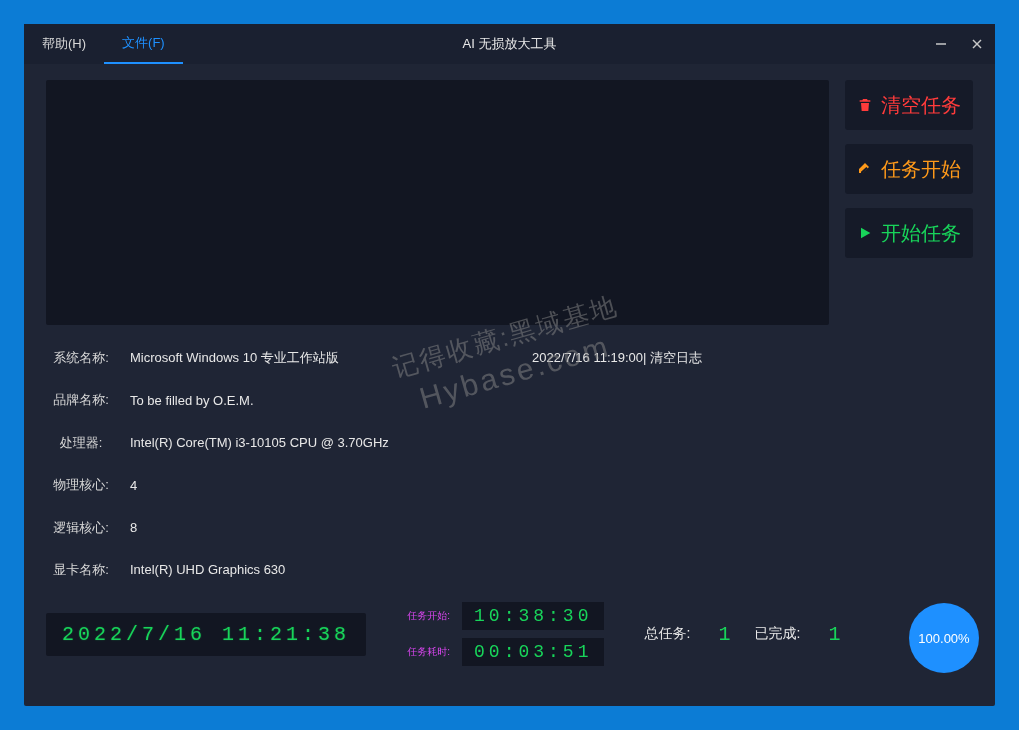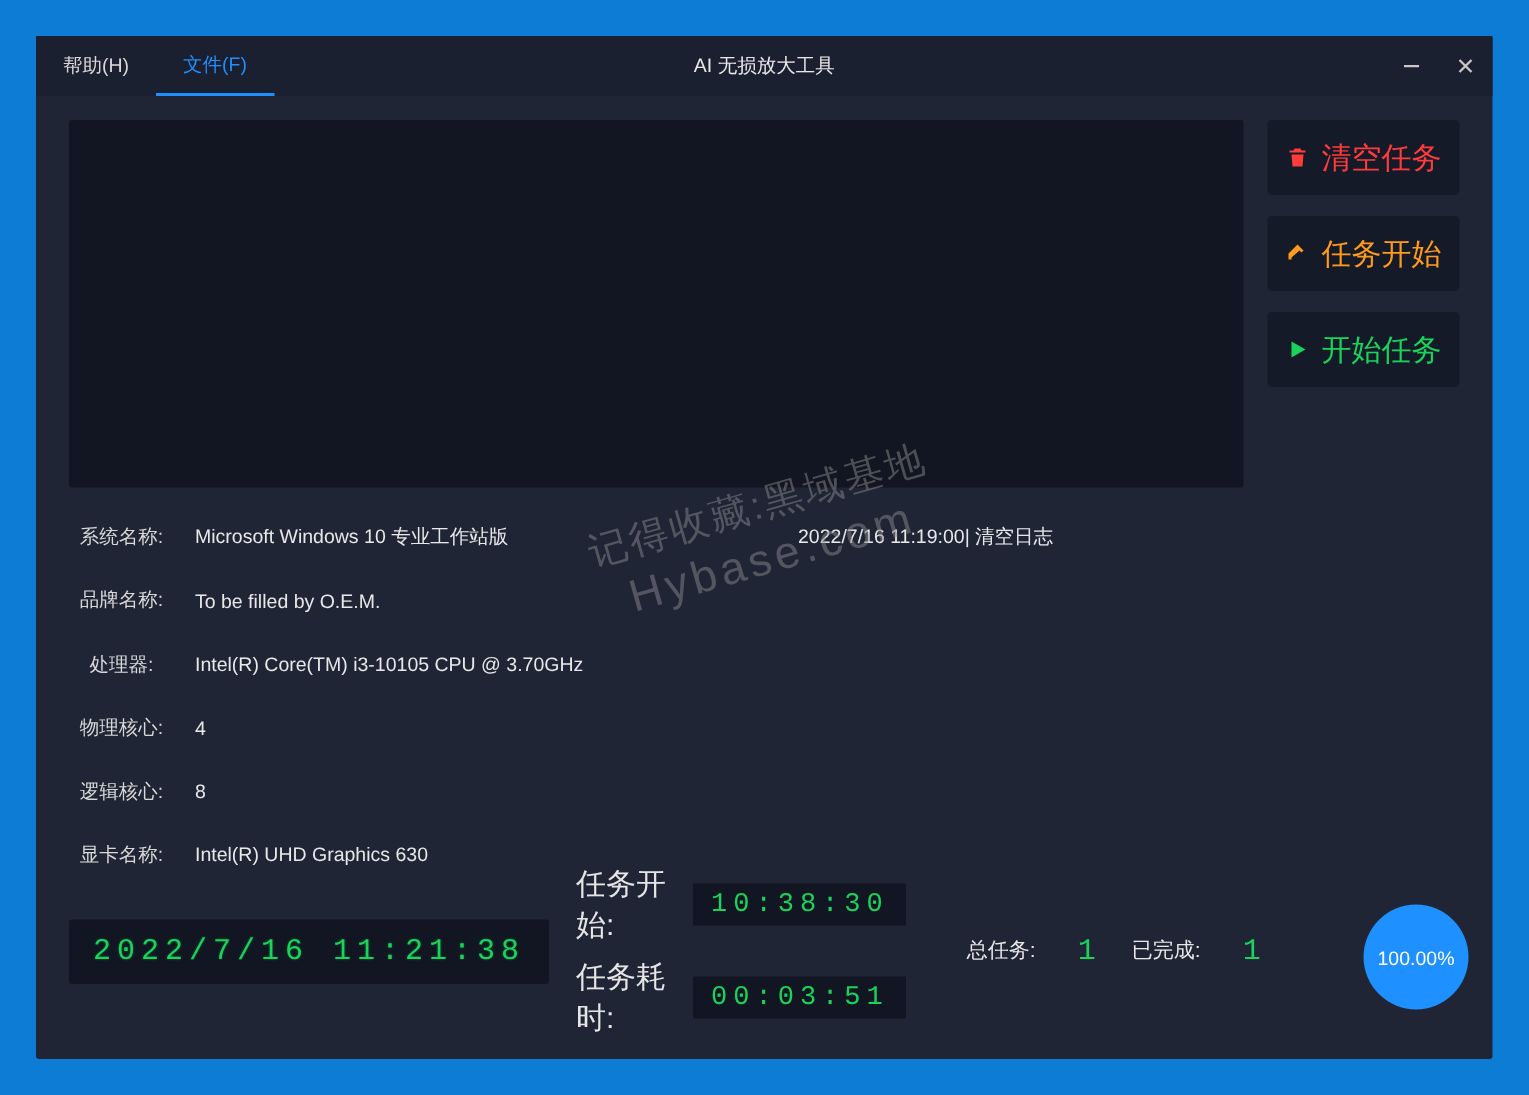--- a/index.html
+++ b/index.html
@@ -167,24 +167,24 @@
       display: flex;
       flex-direction: column;
       gap: 8px;
     }
     .task-time-row {
       display: flex;
       align-items: center;
       gap: 12px;
     }
     .task-label {
-      font-size: 20px;
-      color: #e5e5e5;
+      font-size: 10px;
+      color: #d946ef;
       width: 66px;
-      text-align: left;
+      text-align: right;
     }
     .small-digital {
       background: #121622;
       border-radius: 0;
       padding: 4px 12px;
       font-family: "Courier New", monospace;
       font-size: 18px;
       letter-spacing: 4px;
       color: #18d45a;
       white-space: pre;

